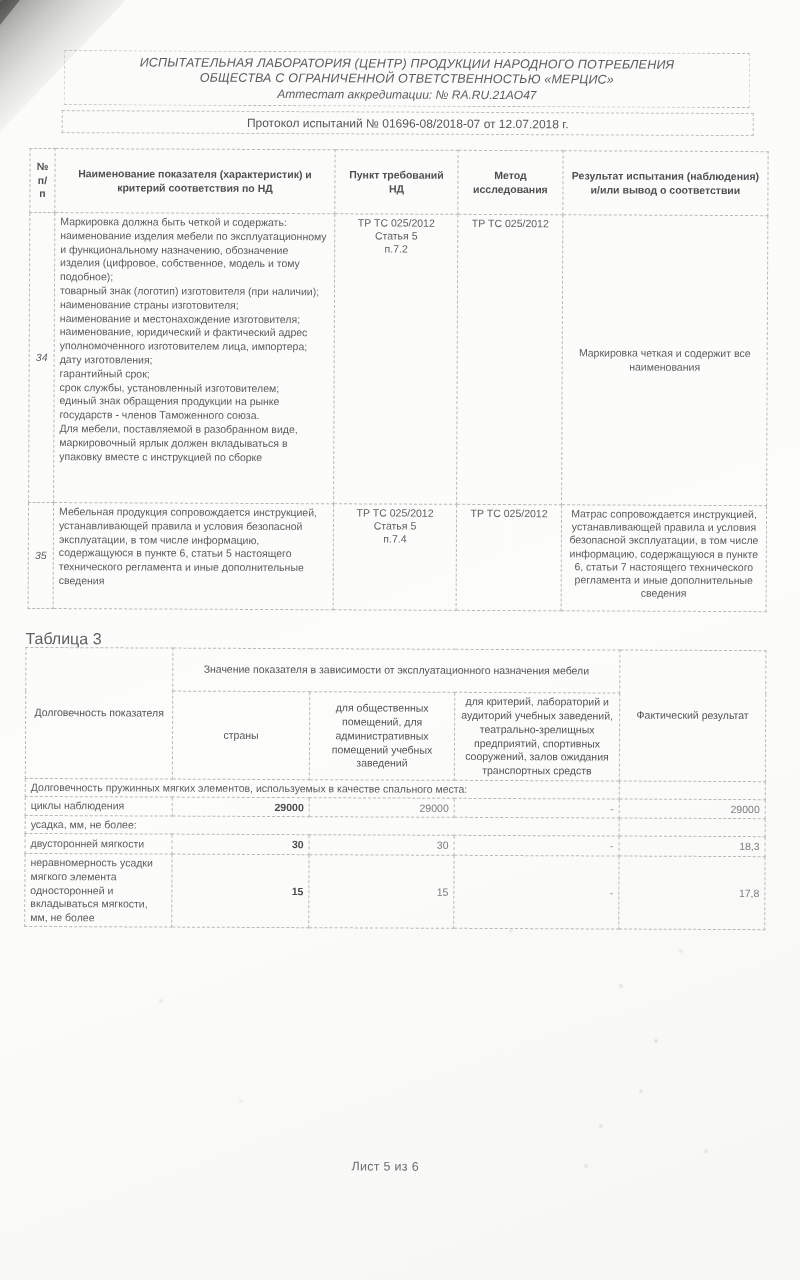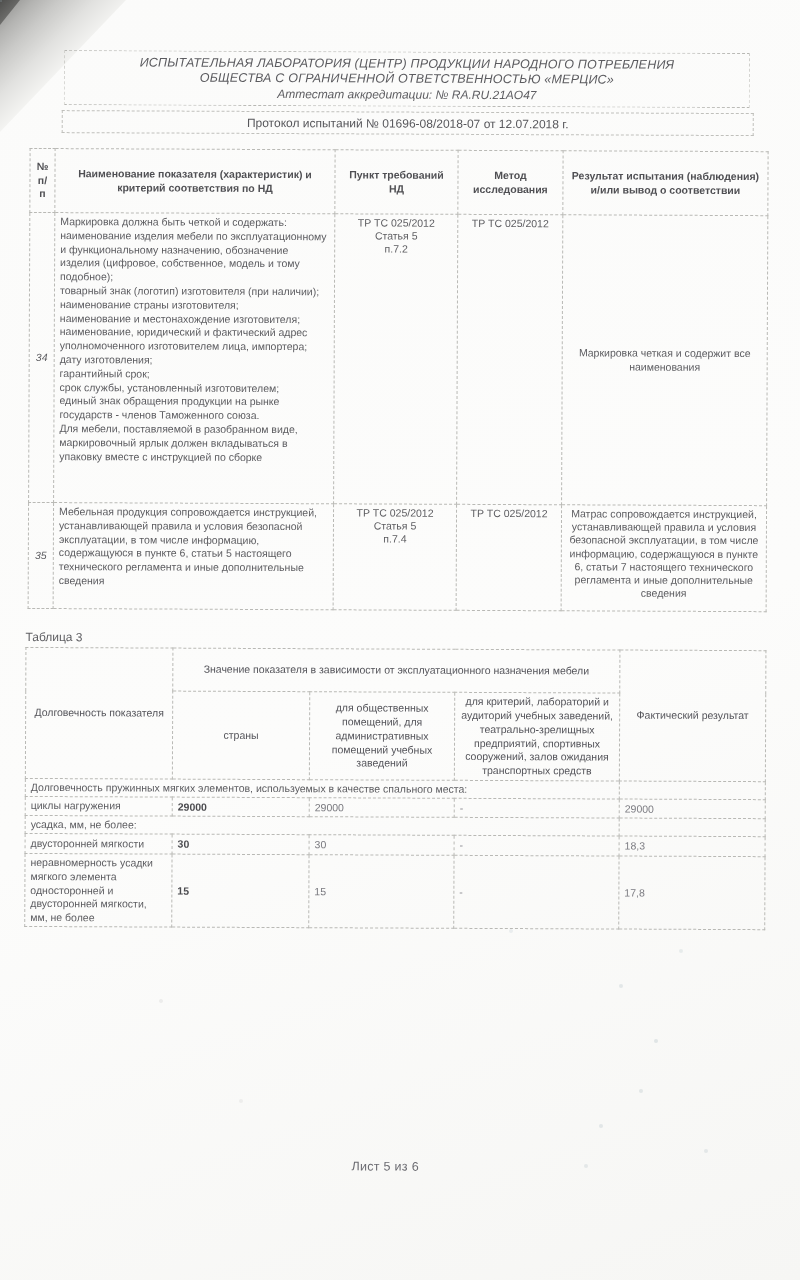--- a/index.html
+++ b/index.html
@@ -58,27 +58,27 @@
     font-size:10.5px;line-height:1.26;color:#5c5c60;vertical-align:top;
     overflow:hidden;}
   .t1{position:absolute;left:30px;top:148px;width:738px;}
   .t1 th{font-weight:bold;color:#4f4f53;text-align:center;vertical-align:middle;line-height:1.3;}
   .t1 .num{text-align:center;vertical-align:middle;font-style:italic;}
   .t1 .name{white-space:pre-line;line-height:1.315;}
   .t1 .clause{text-align:center;white-space:pre-line;}
   .t1 .method{text-align:center;}
   .t1 .result{text-align:center;}
   .t1 .vmid{vertical-align:middle;}
-  .t3-label{position:absolute;left:28px;top:630px;font-size:12px;color:#5f5f63;}
+  .t3-label{position:absolute;left:28px;top:630px;font-size:16px;color:#5f5f63;}
   .t3{position:absolute;left:28px;top:647px;width:740px;}
   .t3 th{text-align:center;vertical-align:middle;color:#54545a;line-height:1.32;}
   .t3 td{vertical-align:middle;}
   .t3 .sec{white-space:nowrap;}
   .t3 .rname{white-space:pre-line;line-height:1.3;}
-  .t3 .v{text-align:left;}
+  .t3 .v{text-align:right;}
   .t3 .v1{font-weight:bold;color:#4b4b4f;}
   .t3 .v2{color:#78787e;}
   .t3 .v3{color:#9a9aa0;}
   .t3 .vr{color:#7c7c82;}
   
   .page-footer{
     position:absolute;left:0;top:1158px;width:780px;text-align:center;
     font-size:12.5px;color:#6b6b71;letter-spacing:.3px;
   }
 </style>
@@ -166,42 +166,42 @@
       <tr style="height:76px">
         <th>страны</th>
         <th>для общественных помещений, для административных помещений учебных заведений</th>
         <th>для критерий, лабораторий и аудиторий учебных заведений, театрально-зрелищных предприятий, спортивных сооружений, залов ожидания транспортных средств</th>
       </tr>
       <tr style="height:16px">
         <td colspan="4" class="sec">Долговечность пружинных мягких элементов, используемых в качестве спального места:</td>
         <td></td>
       </tr>
       <tr style="height:16px">
-        <td class="rname">циклы нагружения</td>
+        <td class="rname">циклы наблюдения</td>
         <td class="v v1">29000</td>
         <td class="v v2">29000</td>
         <td class="v v3">-</td>
         <td class="v vr">29000</td>
       </tr>
       <tr style="height:16px">
         <td colspan="4" class="sec">усадка, мм, не более:</td>
         <td></td>
       </tr>
       <tr style="height:20px">
         <td class="rname">двусторонней мягкости</td>
         <td class="v v1">30</td>
         <td class="v v2">30</td>
         <td class="v v3">-</td>
         <td class="v vr">18,3</td>
       </tr>
       <tr style="height:62px">
         <td class="rname">неравномерность усадки
 мягкого элемента
 односторонней и
-двусторонней мягкости,
+вкладываться мягкости,
 мм, не более</td>
         <td class="v v1">15</td>
         <td class="v v2">15</td>
         <td class="v v3">-</td>
         <td class="v vr">17,8</td>
       </tr>
     </tbody>
       </table>
 
     <div class="page-footer">Лист 5 из 6</div>

